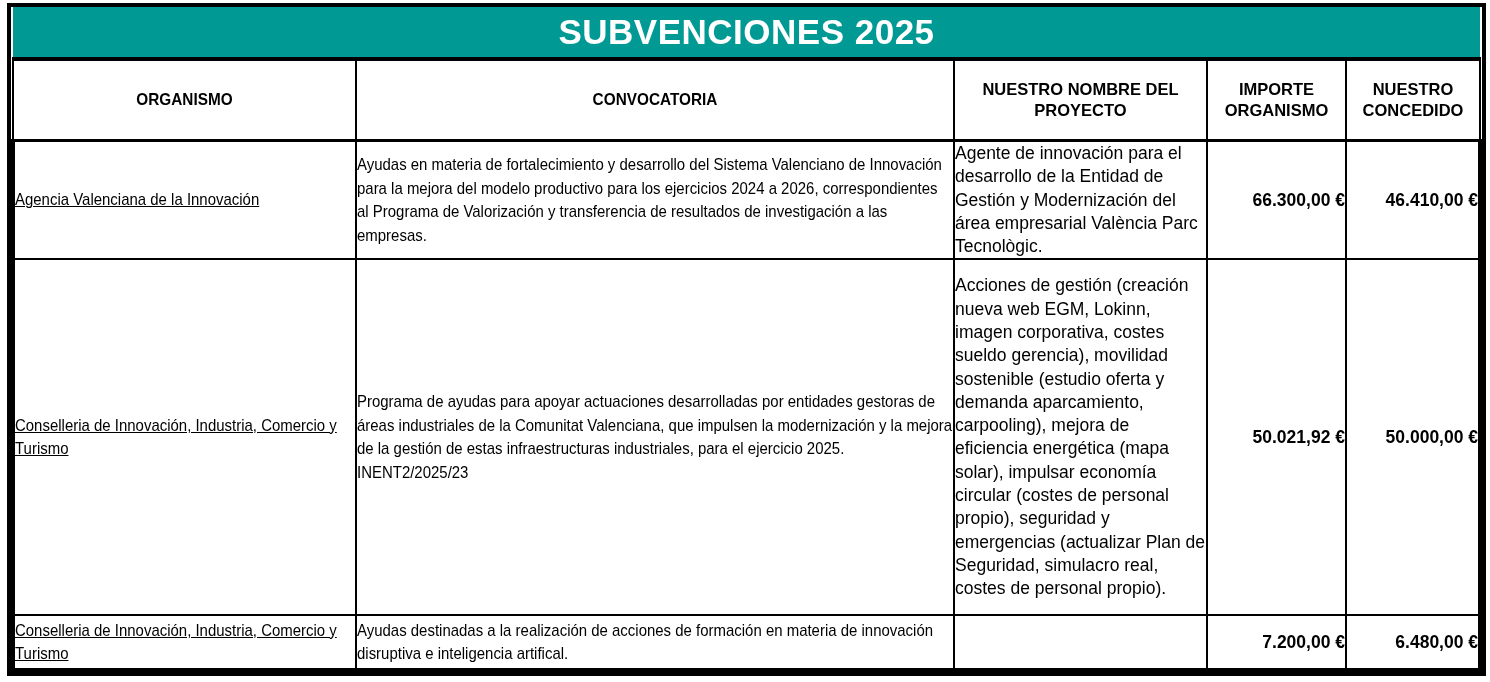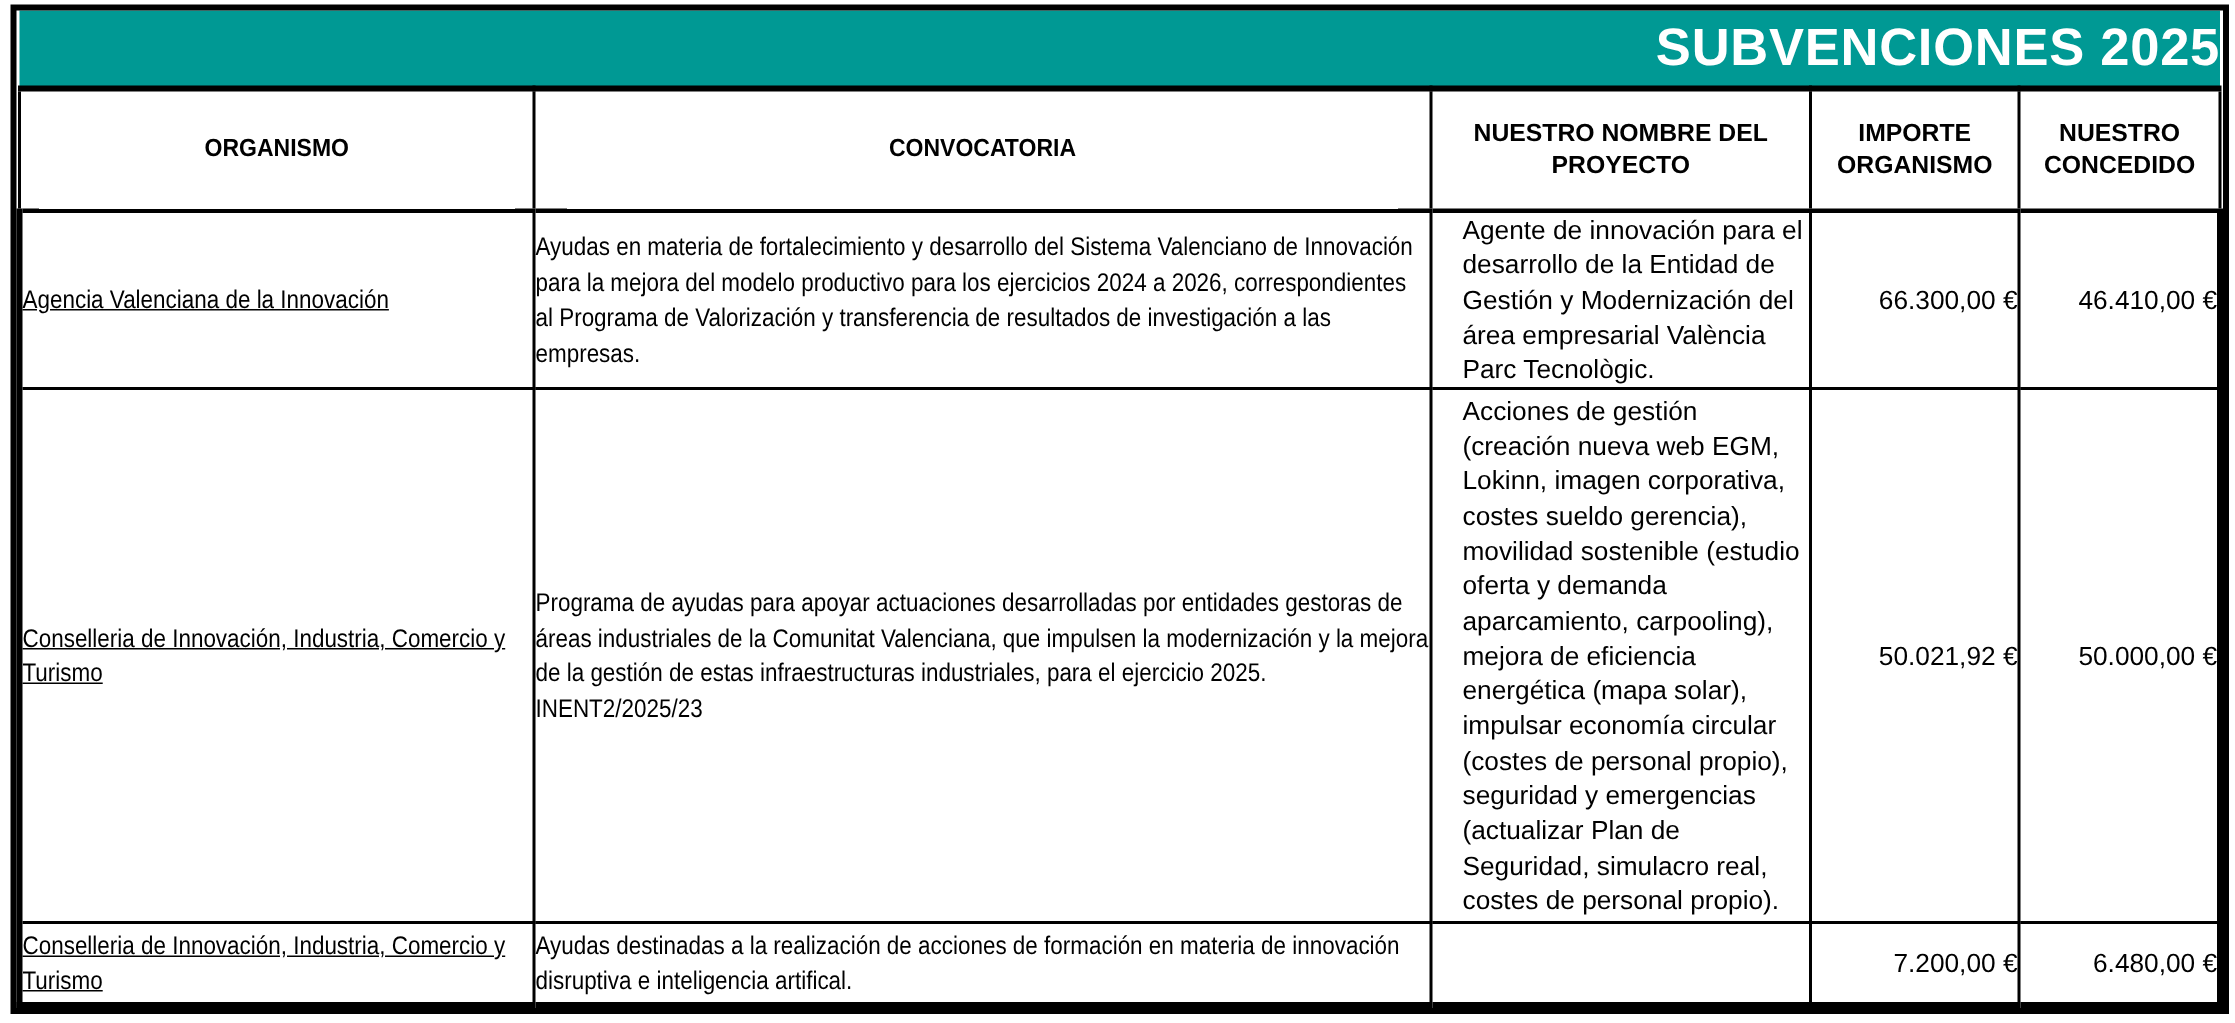--- a/index.html
+++ b/index.html
@@ -38,21 +38,21 @@
     border: 2px solid #000000;
     padding: 0;
     vertical-align: middle;
     background: #ffffff;
   }
 
   
   .title-cell {
     background: #009994 !important;
     height: 50px;
-    text-align: right;
+    text-align: center;
     vertical-align: middle;
     border-bottom: 4px solid #000000 !important;
     border-left: none !important;
     border-right: none !important;
     border-top: none !important;
   }
   .title-text {
     display: block;
     color: #ffffff;
     font-family: "Liberation Sans", sans-serif;
@@ -103,26 +103,26 @@
   }
 
   
   td.col-proyecto {
     padding: 4px 4px 4px 8px;
   }
   td.col-proyecto .cell-text {
     font-family: "Liberation Sans", sans-serif;
     font-size: 17.5px;
     line-height: 23.3px;
-    padding-left: 20px;
   }
 
   td.col-importe {
     padding: 4px 9px 4px 4px;
     text-align: right;
+    font-weight: bold;
   }
   td.col-importe .cell-text {
     font-family: "Liberation Sans", sans-serif;
     font-size: 17.5px;
     line-height: 23.3px;
     text-align: right;
     white-space: nowrap;
   }
 
   

